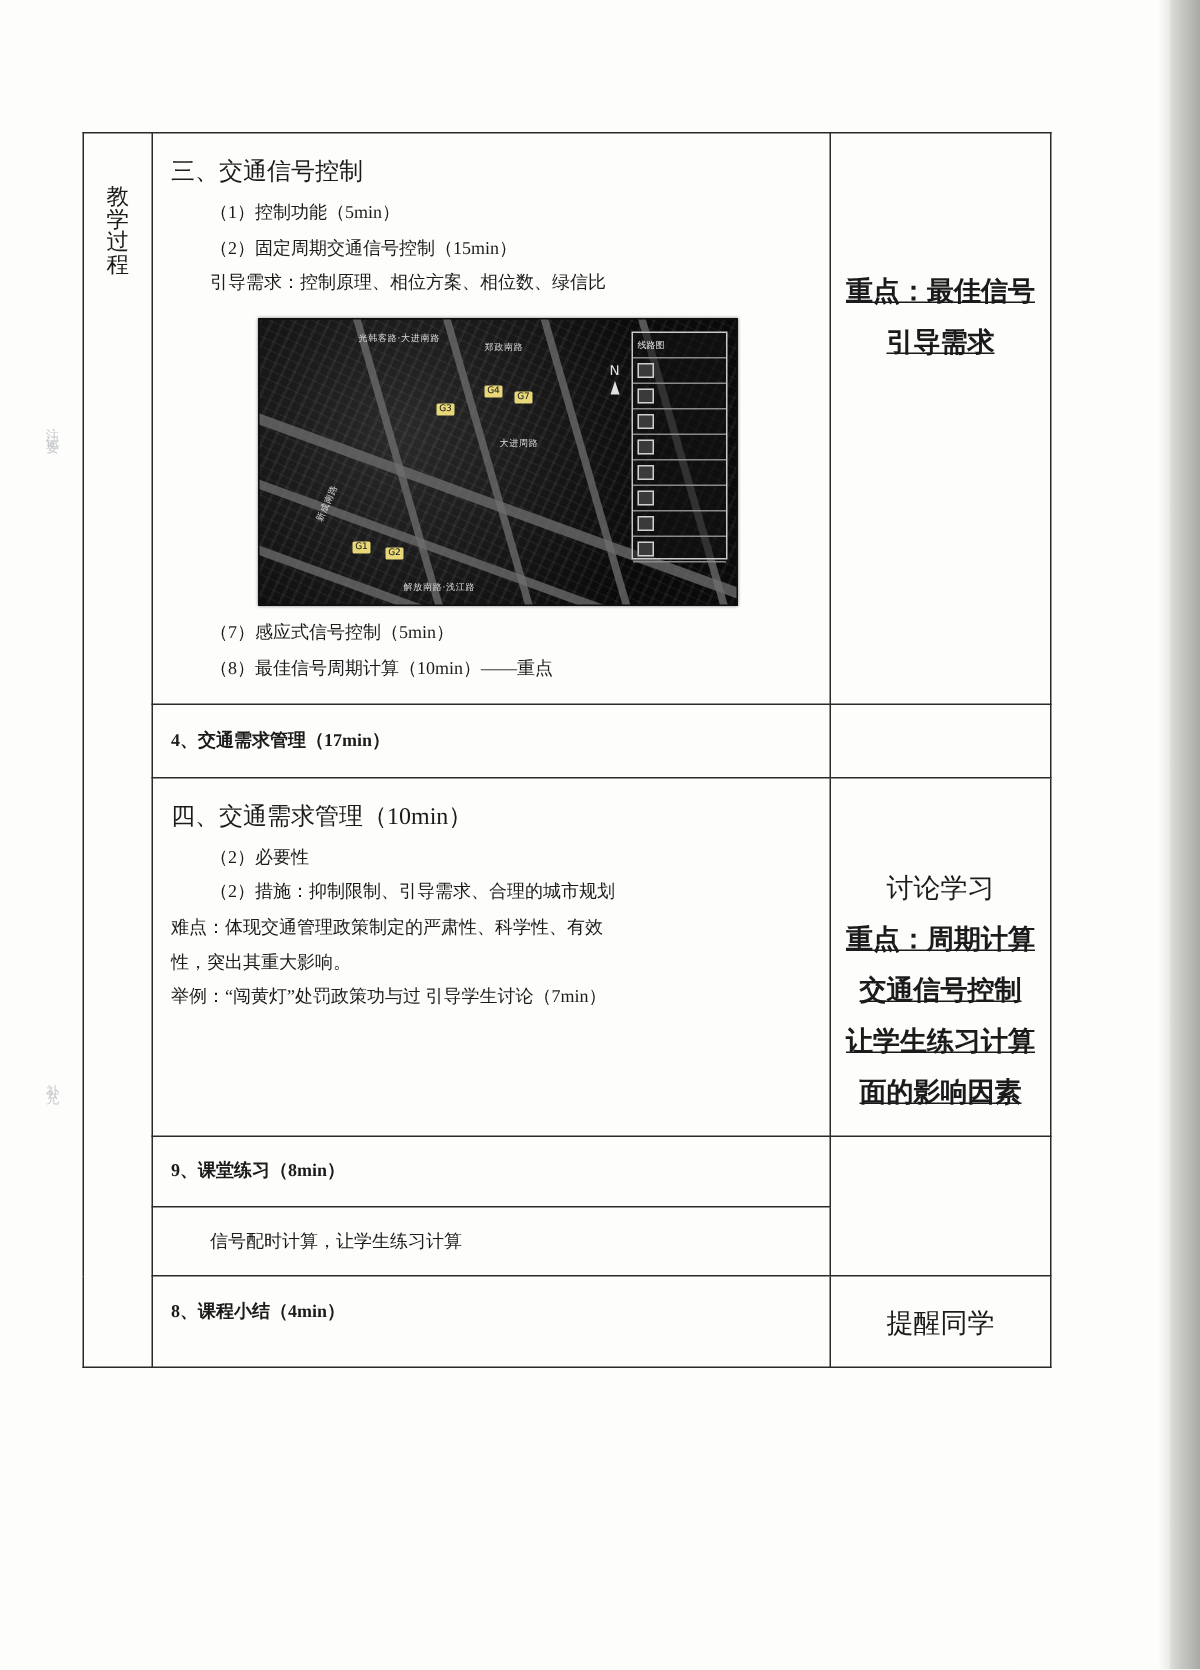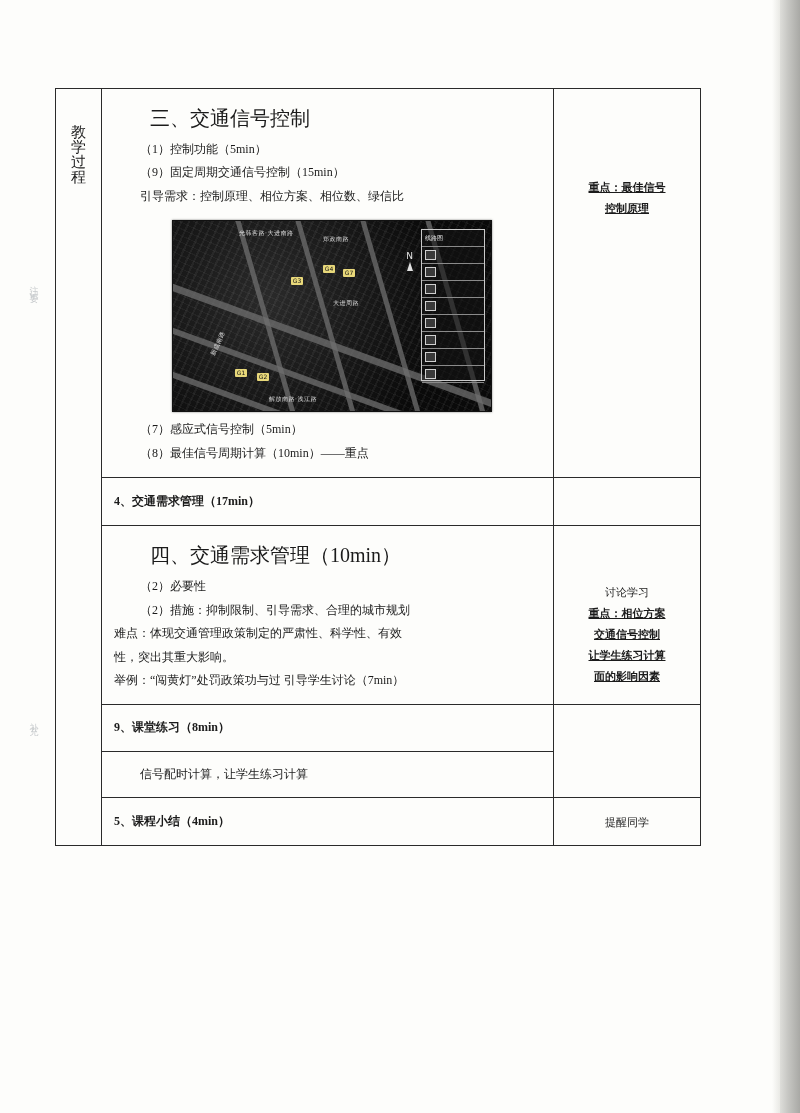--- a/index.html
+++ b/index.html
@@ -96,26 +96,26 @@
 
   .cell-pad { padding: 10px 12px 12px 12px; }
 
   .line {
     font-size: 12px;
     line-height: 1.95;
     white-space: nowrap;
   }
   .line.indent { padding-left: 26px; }
   .bold { font-weight: bold; }
-  .line.heading { font-size: 20px; margin-left: 36px; }
+  .line.heading { font-size: 16px; }
 
   
   .note-cell {
     text-align: center;
-    font-size: 11px;
+    font-size: 18px;
     line-height: 1.9;
   }
   .note-pad { padding: 12px 8px; }
   .ul { text-decoration: underline; }
 
   
   .photo-wrap {
     margin: 12px 0 6px 58px;
     width: 318px;
     height: 190px;
@@ -228,21 +228,21 @@
             <span>教</span>
             <span>学</span>
             <span>过</span>
             <span>程</span>
           </div>
         </td>
         <td>
           <div class="cell-pad">
             <div class="line heading">三、交通信号控制</div>
             <div class="line indent">（1）控制功能（5min）</div>
-            <div class="line indent">（9）固定周期交通信号控制（15min）</div>
+            <div class="line indent">（2）固定周期交通信号控制（15min）</div>
             <div class="line indent">引导需求：控制原理、相位方案、相位数、绿信比</div>
 
             <div class="photo-wrap">
               <div class="noise"></div>
               <div class="road r1"></div>
               <div class="road r2"></div>
               <div class="road r3"></div>
               <div class="road v1"></div>
               <div class="road v2"></div>
               <div class="road v3"></div>
@@ -296,21 +296,21 @@
               </div>
             </div>
 
             <div class="line indent">（7）感应式信号控制（5min）</div>
             <div class="line indent">（8）最佳信号周期计算（10min）——重点</div>
           </div>
         </td>
         <td class="note-cell">
           <div class="note-pad" style="padding-top:88px;">
             <div class="ul bold">重点：最佳信号</div>
-            <div class="ul bold">控制原理</div>
+            <div class="ul bold">引导需求</div>
           </div>
         </td>
       </tr>
 
       <tr>
         <td>
           <div class="cell-pad" style="padding-top:12px;padding-bottom:12px;">
             <div class="line bold">4、交通需求管理（17min）</div>
           </div>
         </td>
@@ -324,21 +324,21 @@
             <div class="line indent">（2）必要性</div>
             <div class="line indent">（2）措施：抑制限制、引导需求、合理的城市规划</div>
             <div class="line">难点：体现交通管理政策制定的严肃性、科学性、有效</div>
             <div class="line">性，突出其重大影响。</div>
             <div class="line">举例：“闯黄灯”处罚政策功与过  引导学生讨论（7min）</div>
           </div>
         </td>
         <td class="note-cell">
           <div class="note-pad" style="padding-top:56px;">
             <div>讨论学习</div>
-            <div class="ul bold">重点：相位方案</div>
+            <div class="ul bold">重点：周期计算</div>
             <div class="ul bold">交通信号控制</div>
             <div class="ul bold">让学生练习计算</div>
             <div class="ul bold">面的影响因素</div>
           </div>
         </td>
       </tr>
 
       <tr>
         <td>
           <div class="cell-pad" style="padding-top:11px;padding-bottom:11px;">
@@ -352,21 +352,21 @@
         <td>
           <div class="cell-pad" style="padding-top:11px;padding-bottom:11px;">
             <div class="line indent">信号配时计算，让学生练习计算</div>
           </div>
         </td>
       </tr>
 
       <tr>
         <td>
           <div class="cell-pad" style="padding-top:12px;padding-bottom:12px;">
-            <div class="line bold">5、课程小结（4min）</div>
+            <div class="line bold">8、课程小结（4min）</div>
           </div>
         </td>
         <td class="note-cell">
           <div class="note-pad" style="padding-top:14px;">
             <div>提醒同学</div>
           </div>
         </td>
       </tr>
     </tbody>
   </table>

